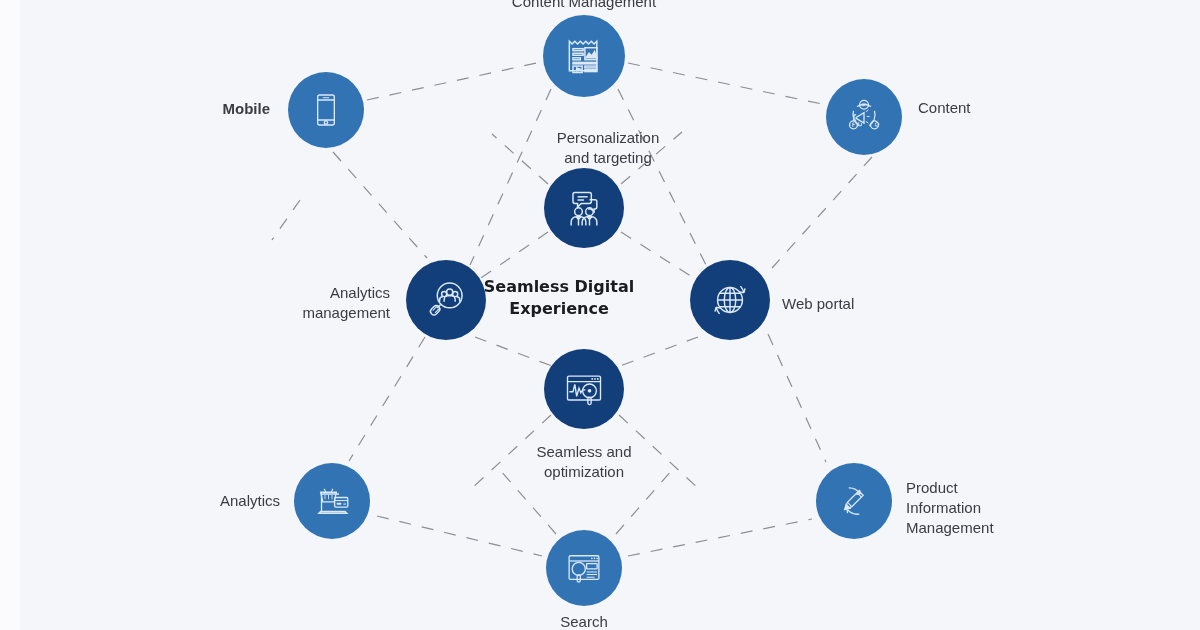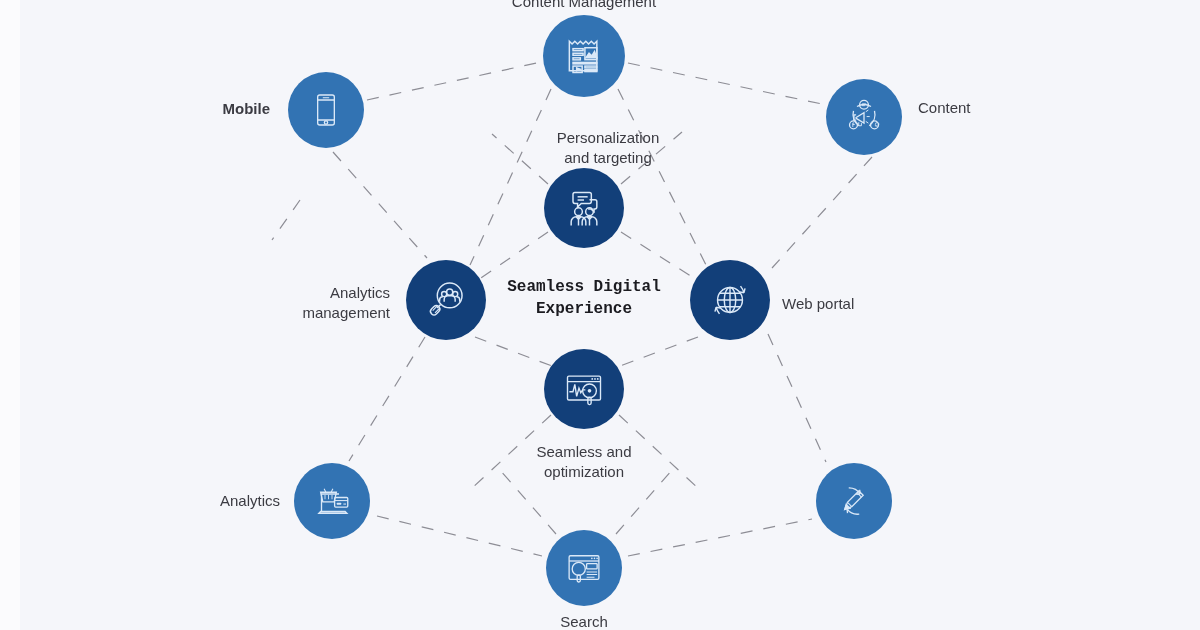--- a/index.html
+++ b/index.html
@@ -88,21 +88,21 @@
       <line x1="628" y1="556" x2="812" y2="519"></line>
 
       <line x1="556" y1="534" x2="500" y2="470"></line>
 
       <line x1="616" y1="534" x2="672" y2="470"></line>
 
       <line x1="300" y1="200" x2="272" y2="240"></line>
     </g>
   </svg>
 
-  <div class="center-label" style="left:504px;top:276px;width:160px;font-family:Liberation Mono, monospace;">Seamless Digital
+  <div class="center-label" style="left:479px;top:276px;width:160px;">Seamless Digital
 Experience</div>
 
   <div class="node inner" style="left:543px;top:15px;width:82px;height:82px;background:#3273b3;">
     <span>
       <svg width="44" height="44" viewBox="0 0 48 48" fill="none" stroke="#dbe9f8" stroke-width="1.6">
         <path d="M8 8 l3 3 3-3 3 3 3-3 3 3 3-3 3 3 3-3 3 3 3-3 v32 h-30 z"></path>
         <rect x="12" y="16" width="11" height="2.2"></rect>
         <rect x="12" y="21" width="11" height="2.2"></rect>
         <rect x="12" y="26" width="8" height="2.2"></rect>
         <rect x="25" y="15" width="13" height="13"></rect>
@@ -240,20 +240,23 @@
       <svg width="42" height="42" viewBox="0 0 48 48" fill="none" stroke="#dbe9f8" stroke-width="1.5">
         <path d="M18 9 a15 15 0 0 1 13 7 M31 16 l-4.5 0.5 M31 16 l-0.5 -4.8"></path>
         <path d="M30 39 a15 15 0 0 1 -14 -6 M16 33 l4.5 -0.8 M16 33 l0.6 4.8"></path>
         <path d="M13.5 33.5 l3 -8 13 -13 5 5 -13 13 z"></path>
         <path d="M16.5 25.5 l5 5" stroke-width="1.2"></path>
         <path d="M13.5 33.5 l5.5 -1.5 -4 -4 z" fill="#dbe9f8"></path>
         <path d="M27.5 14.5 l5 5" stroke-width="1.2"></path>
       </svg>
     </span>
   </div>
+  <div class="label left" style="left:906px;top:478px;width:200px;">Product
+Information
+Management</div>
 
   <div class="node outer" style="left:546px;top:530px;width:76px;height:76px;">
     <span>
       <svg width="42" height="42" viewBox="0 0 48 48" fill="none" stroke="#dbe9f8" stroke-width="1.5">
         <rect x="7" y="10" width="34" height="27" rx="1.5"></rect>
         <path d="M7 16 h34"></path>
         <circle cx="33" cy="13" r="0.9" fill="#dbe9f8" stroke="none"></circle>
         <circle cx="36" cy="13" r="0.9" fill="#dbe9f8" stroke="none"></circle>
         <circle cx="39" cy="13" r="0.9" fill="#dbe9f8" stroke="none"></circle>
         <circle cx="18" cy="25" r="7.5"></circle>

